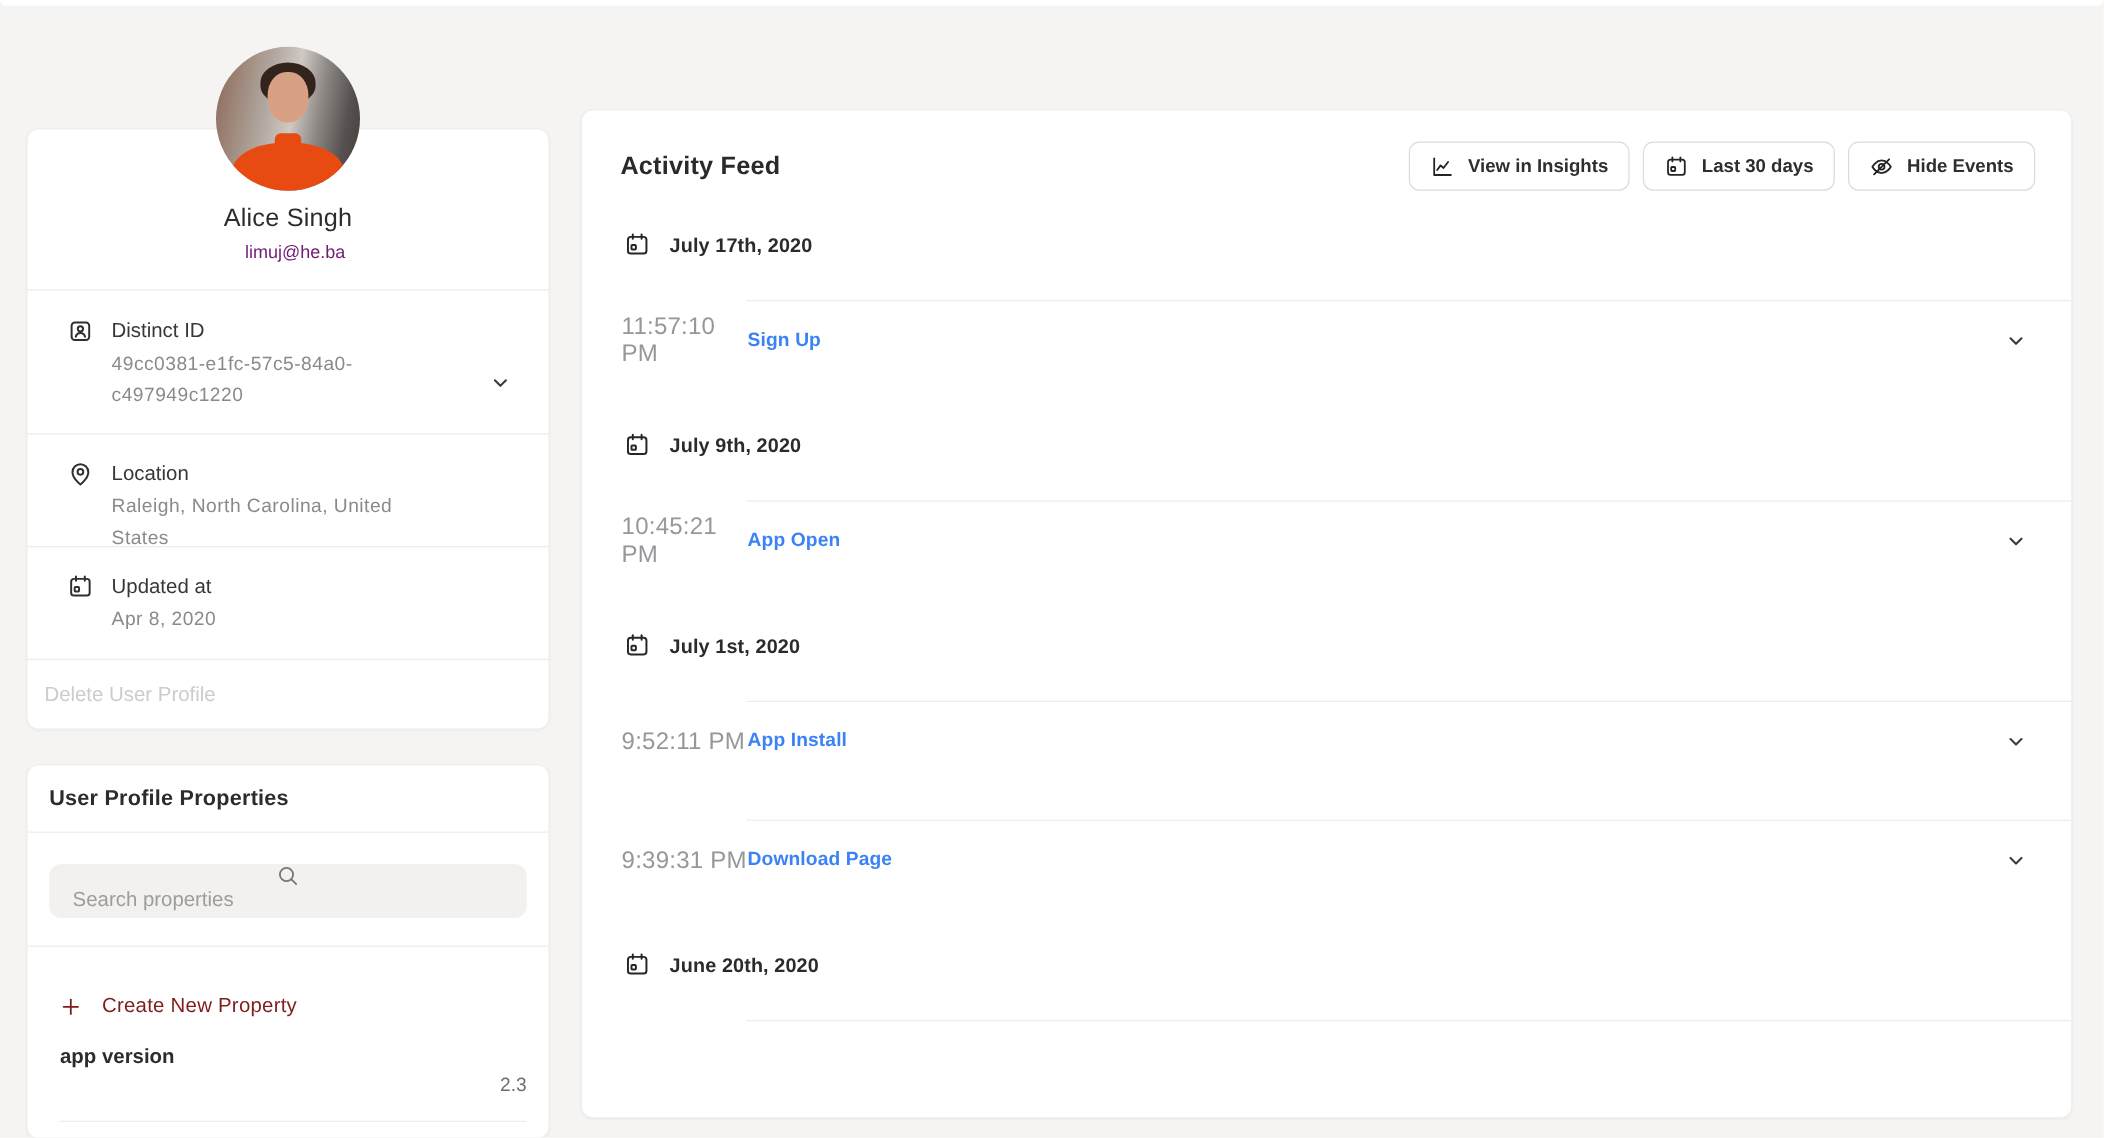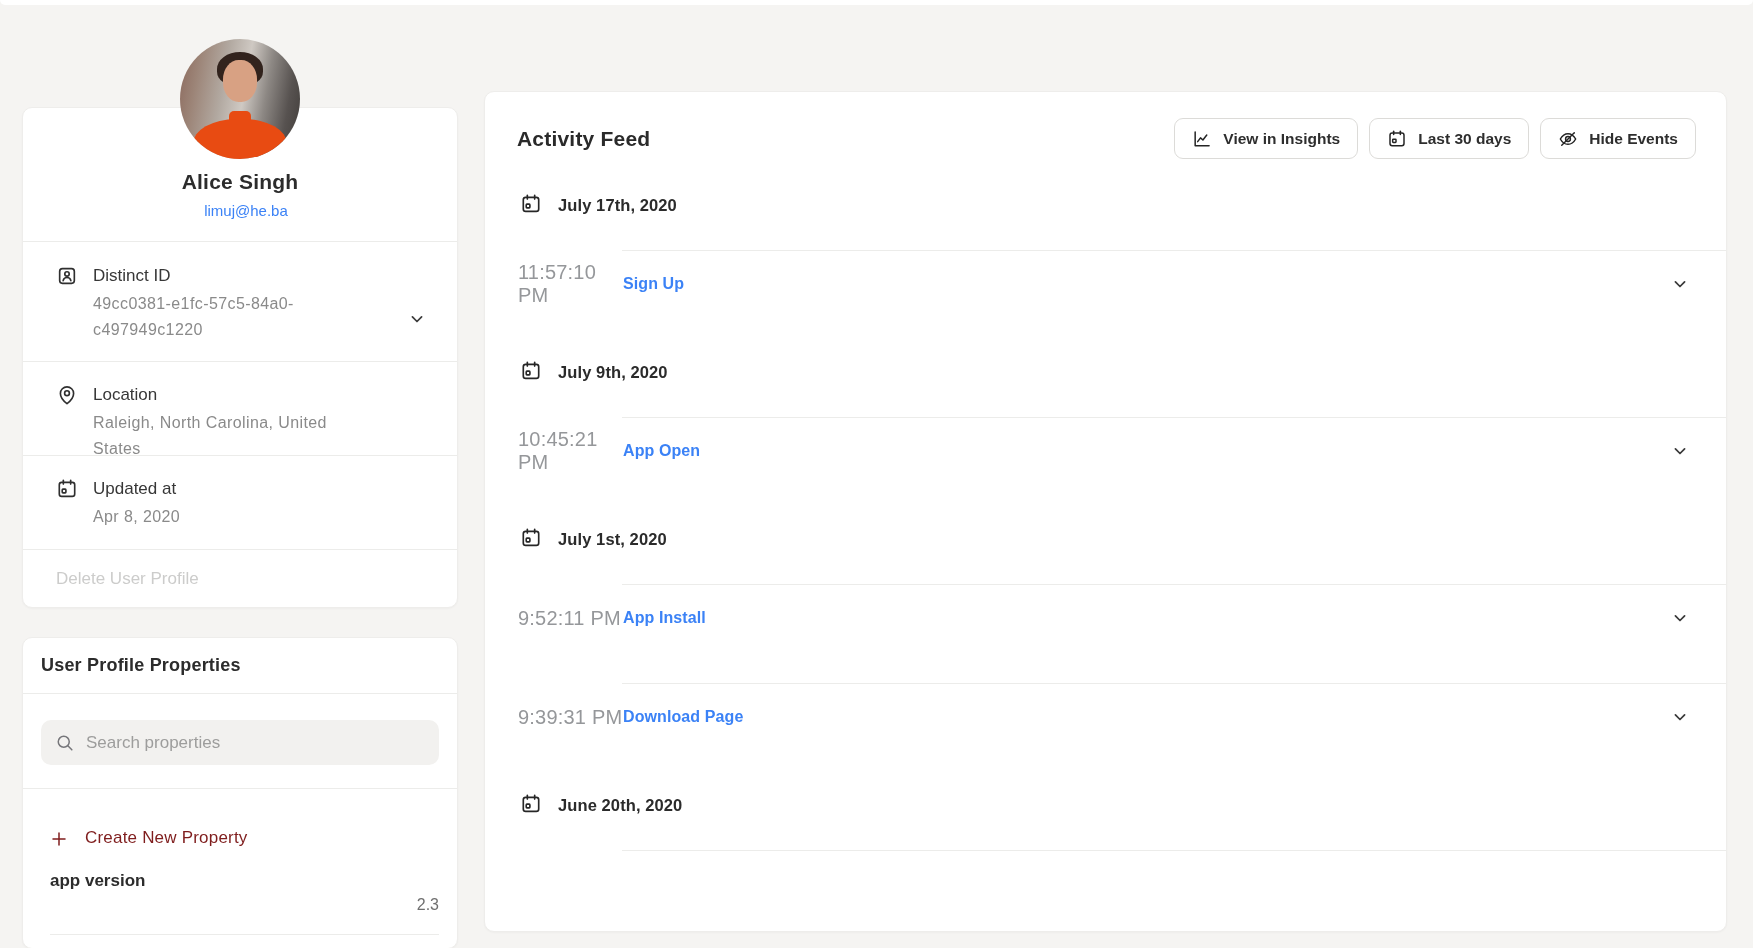--- a/index.html
+++ b/index.html
@@ -28,42 +28,42 @@
     position:absolute; top:-69px; left:50%; transform:translateX(-50%);
     width:120px; height:120px; border-radius:50%; overflow:hidden;
     background:linear-gradient(100deg,#8a675b 0%,#9c8477 16%,#b2a9a1 36%,#cfc9c3 52%,#8d8884 68%,#575250 85%,#403c39 100%);
   }
   .avatar .hair { position:absolute; top:13px; left:37px; width:46px; height:34px; background:#32231d; border-radius:50% 50% 42% 42%; }
   .avatar .face { position:absolute; top:21px; left:43px; width:34px; height:42px; background:#d8a183; border-radius:46%; }
   .avatar .collar { position:absolute; bottom:30px; left:49px; width:22px; height:18px; background:#e84b12; border-radius:5px; }
   .avatar .sweater { position:absolute; bottom:-14px; left:13px; width:94px; height:54px; background:#e84b12; border-radius:46% 46% 0 0; }
 
   .identity { height:134px; border-bottom:1px solid #ececea; text-align:center; padding-top:60px; }
-  .identity .name { font-size:21px; font-weight:700; color:#2c2c2c; letter-spacing:0.2px; line-height:28px; }
-  .identity .email { font-size:15px; color:#3b82f6; margin-top:6px;margin-left:12px; }
+  .identity .name { font-size:21px; font-weight:400; color:#2c2c2c; letter-spacing:0.2px; line-height:28px; }
+  .identity .email { font-size:15px; color:#701a75; margin-top:6px;margin-left:12px; }
 
   .field-section { position:relative; border-bottom:1px solid #ececea; padding:21px 30px 0 33px; display:flex; }
   .field-section.s1 { height:120px; padding-top:22px; }
   .field-section.s2, .field-section.s3 { height:94px; }
   .field-icon { width:22px; height:22px; flex:0 0 22px; margin-right:15px; margin-top:1px; color:#2f2f2f; }
   .field-icon svg { width:22px; height:22px; display:block; }
   .field-label { font-size:17px; color:#373737; line-height:24px; }
   .field-value { font-size:16px; color:#8a8a8a; line-height:26px; margin-top:3px; letter-spacing:0.4px; max-width:240px; overflow-wrap:break-word; }
   .field-chevron { position:absolute; right:30px; top:67px; width:20px; height:20px; color:#3c3c3c; cursor:pointer; }
   .field-chevron svg { width:20px; height:20px; }
 
-  .delete-row { height:58px; display:flex; align-items:center; padding-left:33px; font-size:17px; color:#cccccb; cursor:default; }
+  .delete-row { height:58px; display:flex; align-items:center; padding-left:14px; font-size:17px; color:#cccccb; cursor:default; }
 
   .properties-card { margin-top:29px; height:312px; overflow:hidden; }
   .panel-title-row { height:56px; border-bottom:1px solid #ececea; display:flex; align-items:center; padding-left:18px; }
   .panel-title { font-size:18px; font-weight:700; color:#2c2c2c; letter-spacing:0.2px; }
   .search-row { height:95px; border-bottom:1px solid #ececea; padding:26px 18px 0 18px; }
   .search-box {
     height:45px; background:#f2f1ef; border-radius:10px;
-    display:flex; align-items:center; padding:0 14px;
+    display:flex; align-items:center; padding:0 14px;flex-direction:column;
   }
   .search-box svg { width:20px; height:20px; color:#76767a; flex:0 0 20px; }
   .search-box input {
     border:none; outline:none; background:transparent; margin-left:11px;
     font-size:17px; color:#3a3a3a; width:100%;
     font-family:"Liberation Sans","DejaVu Sans",sans-serif;
   }
   .search-box input::placeholder { color:#9d9d9c; }
   .create-row { height:59px; display:flex; align-items:flex-end; padding-left:27px; color:#7f1d1d; cursor:default; }
   .create-row svg { width:18px; height:18px; margin-right:17px; }

